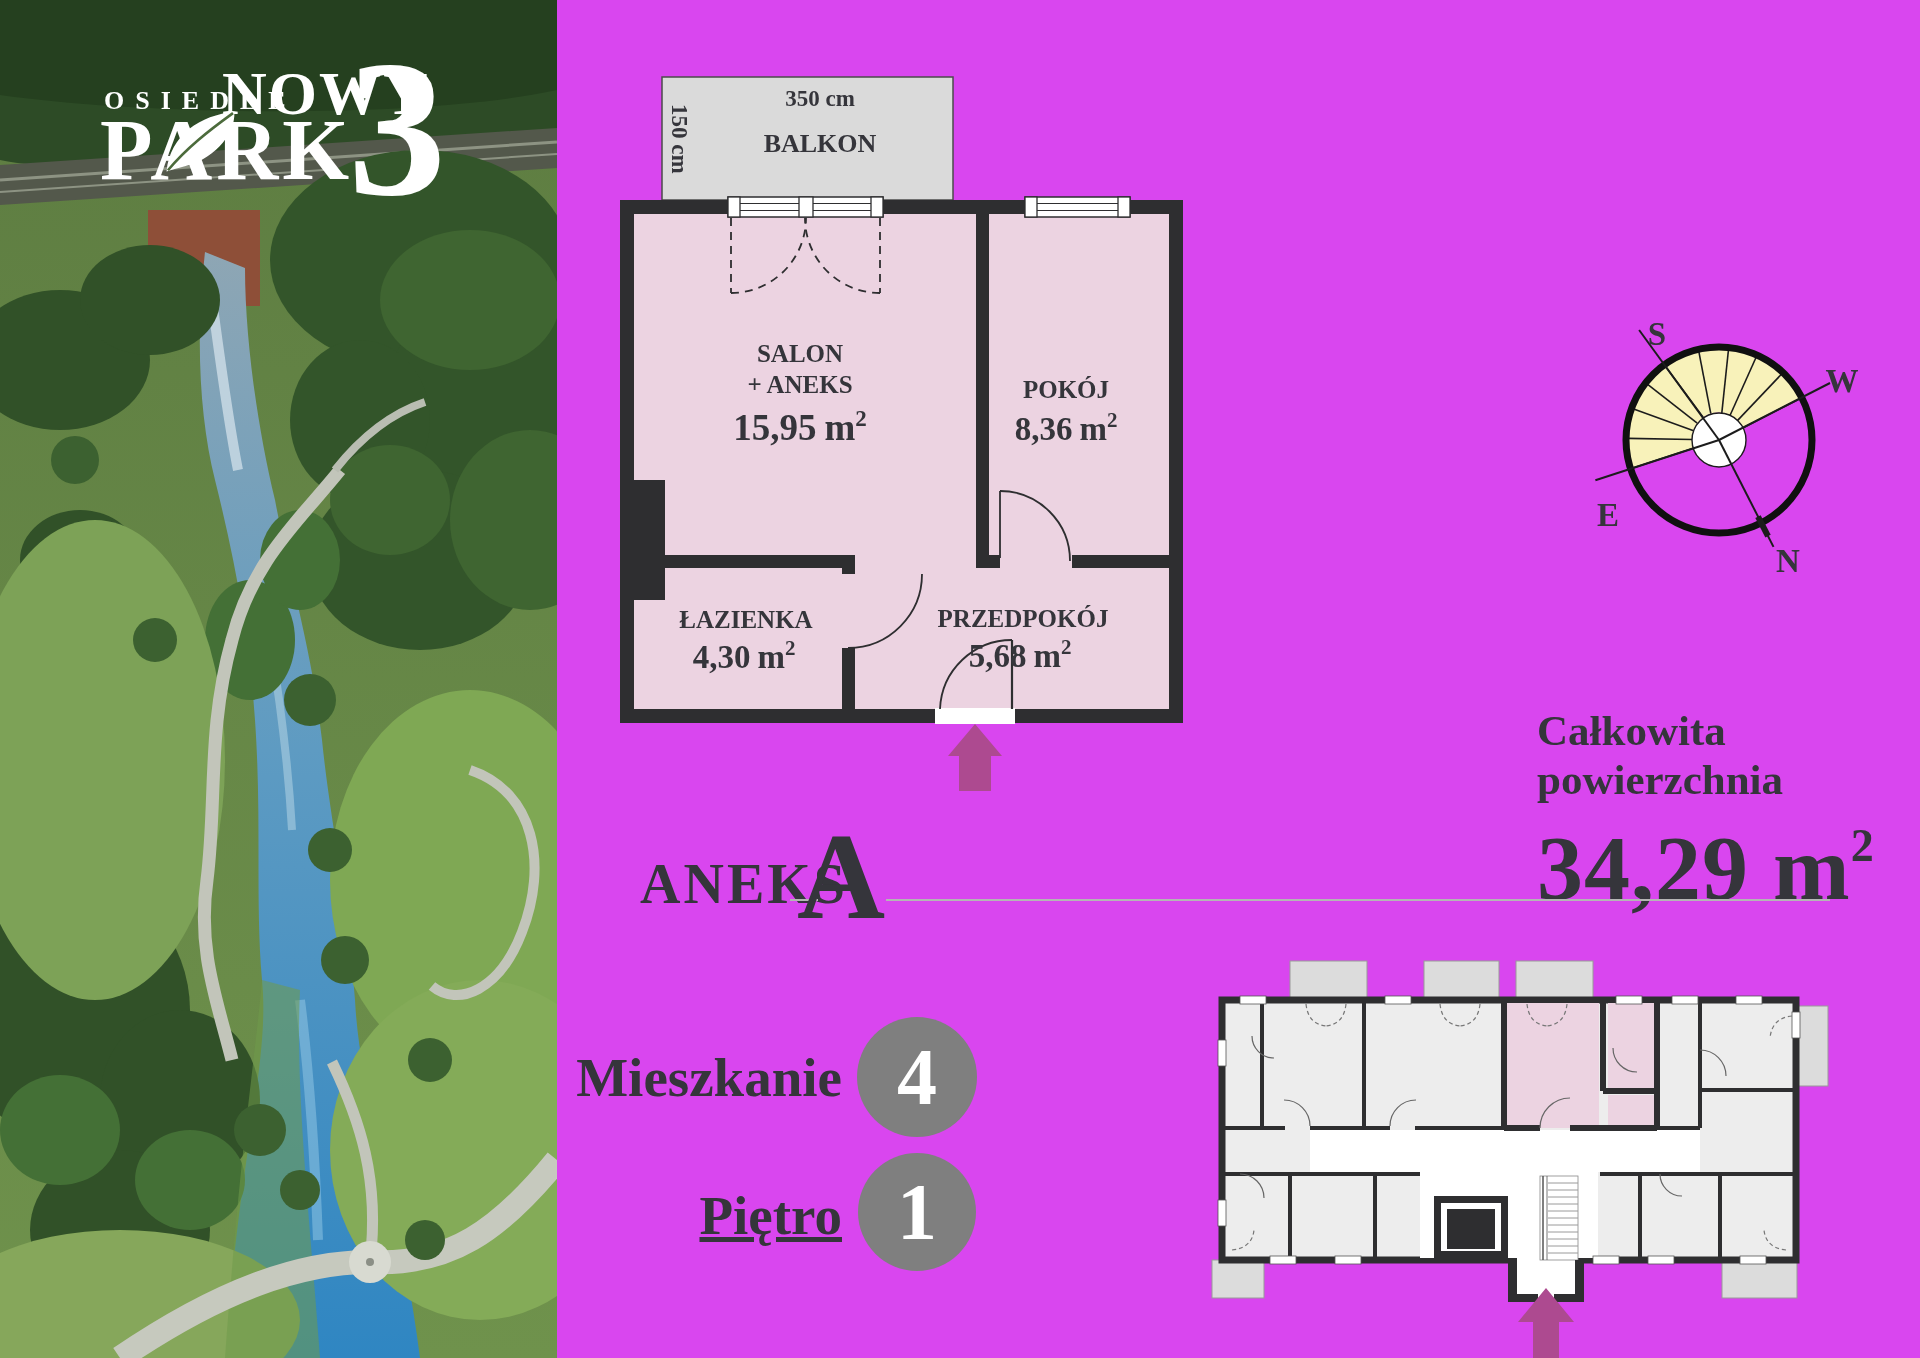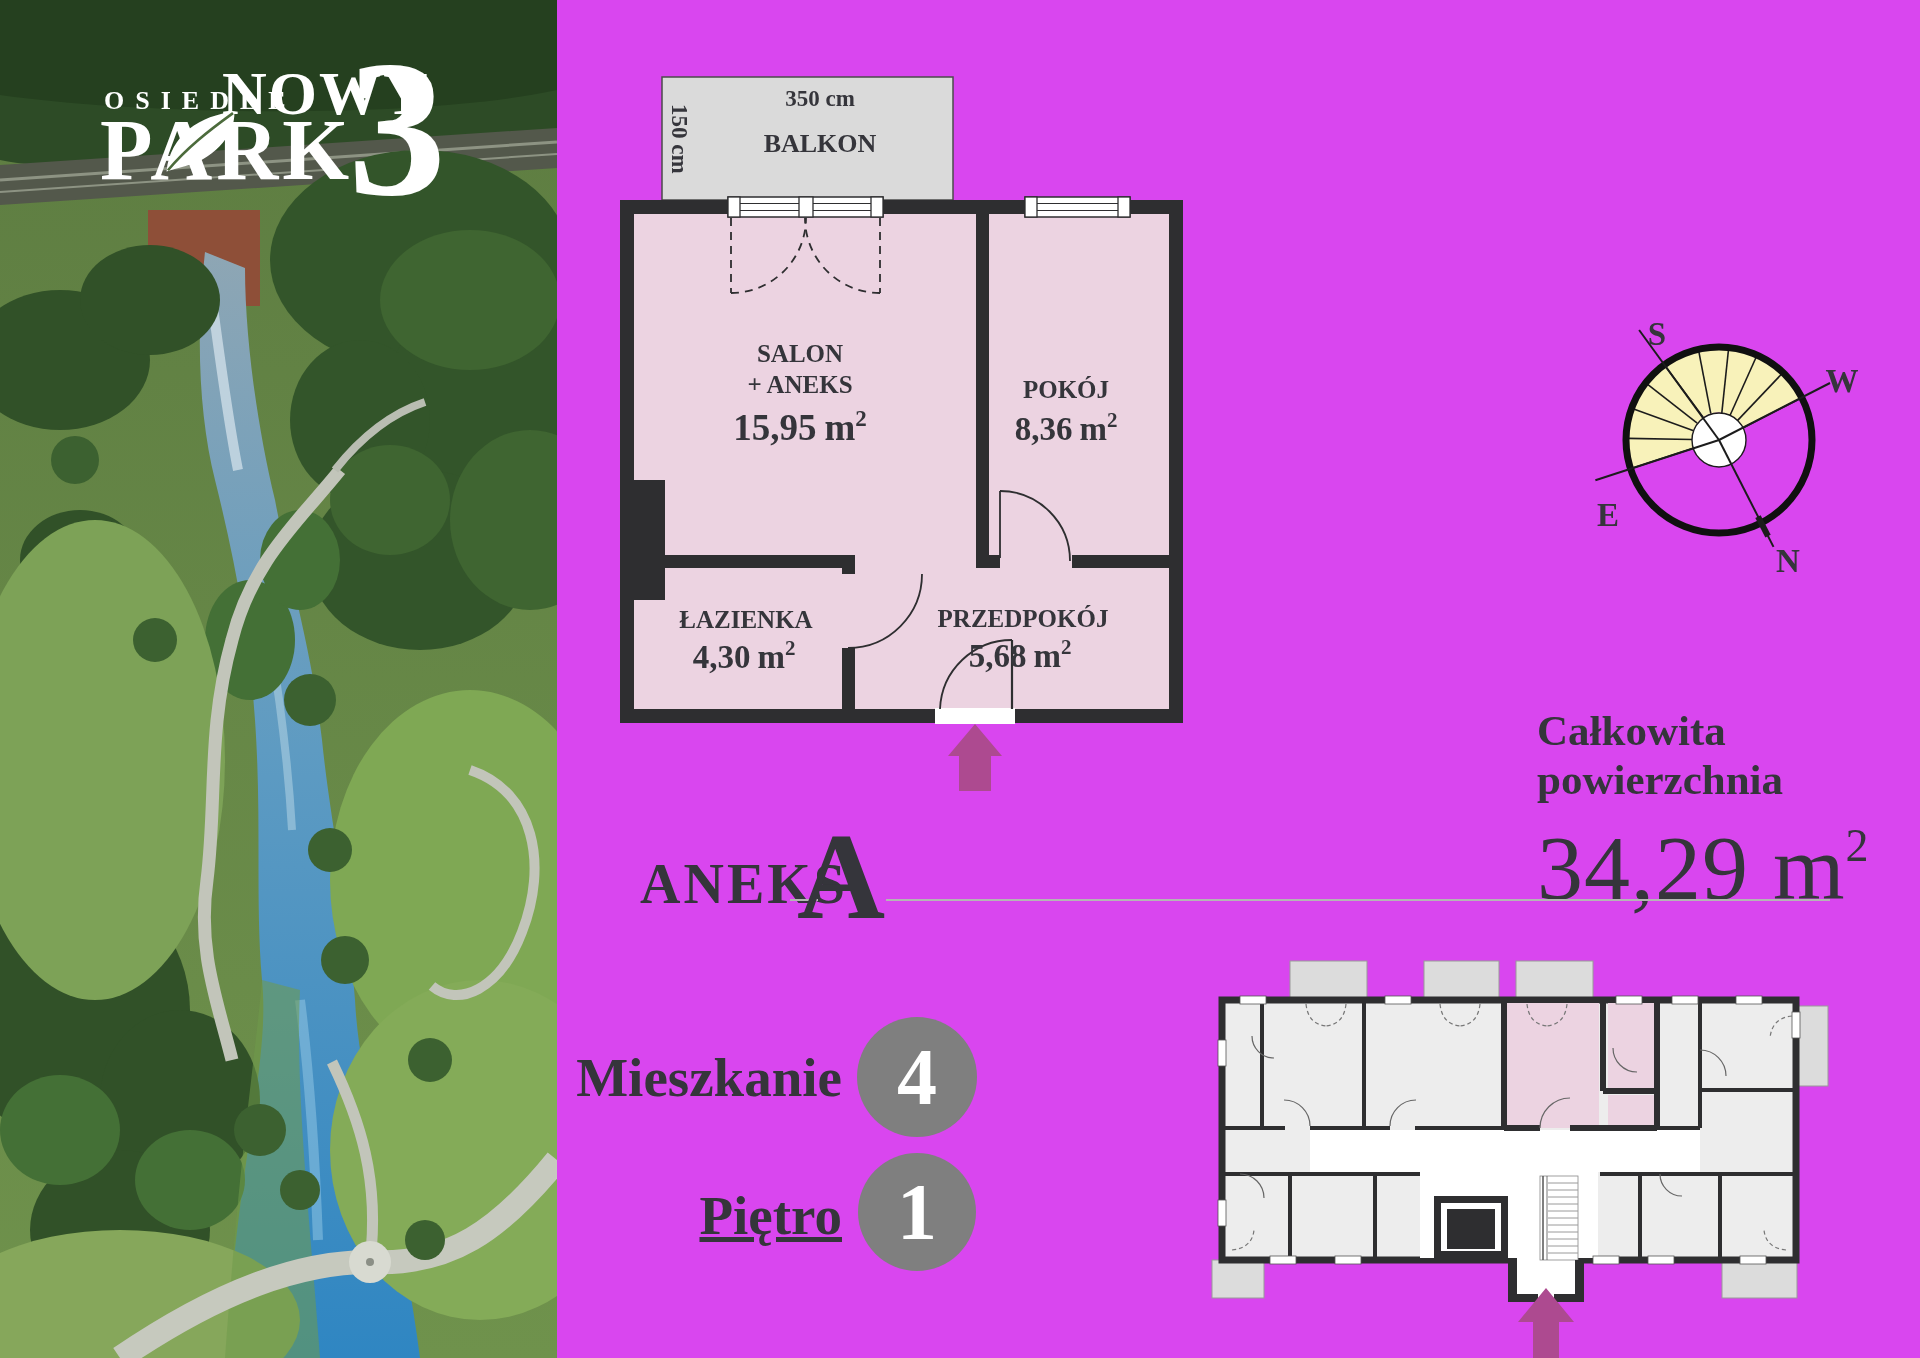--- a/index.html
+++ b/index.html
@@ -17,21 +17,21 @@
   .logo .leaf{position:absolute;left:158px;top:116px;width:86px;height:52px;transform:rotate(-16deg);}
   
   .blok-label{position:absolute;left:640px;top:852px;font-size:56px;font-weight:bold;letter-spacing:3px;}
   .blok-value{position:absolute;left:797px;top:816px;font-size:122px;font-weight:600;line-height:1;z-index:3;}
   .rule{position:absolute;height:2px;background:#b5b5b5;z-index:1;}
   .rule.short{left:790px;top:899px;width:28px;}
   .rule.long{left:886px;top:899px;width:944px;}
   
   .total{position:absolute;left:1537px;top:706px;}
   .total .cap{font-size:43px;font-weight:bold;line-height:1.15;}
-  .total .val{margin-top:10px;font-size:92px;font-weight:normal;letter-spacing:1px;}
+  .total .val{margin-top:10px;font-size:92px;font-weight:bold;letter-spacing:1px;}
   .total .val sup{font-size:46px;vertical-align:38px;}
   
   .unit-row-label{position:absolute;width:442px;left:400px;text-align:right;font-size:55px;font-weight:bold;}
   .lbl-mieszkanie{top:1046px;text-align:right;}
   .lbl-pietro{top:1184px;text-decoration:underline;}
   .badge{position:absolute;border-radius:50%;background:#7f7f7f;color:#fff;
          display:flex;align-items:center;justify-content:center;font-weight:bold;}
   .badge-4{left:857px;top:1017px;width:120px;height:120px;font-size:80px;}
   .badge-1{left:858px;top:1153px;width:118px;height:118px;font-size:80px;}
   .abs{position:absolute;}

